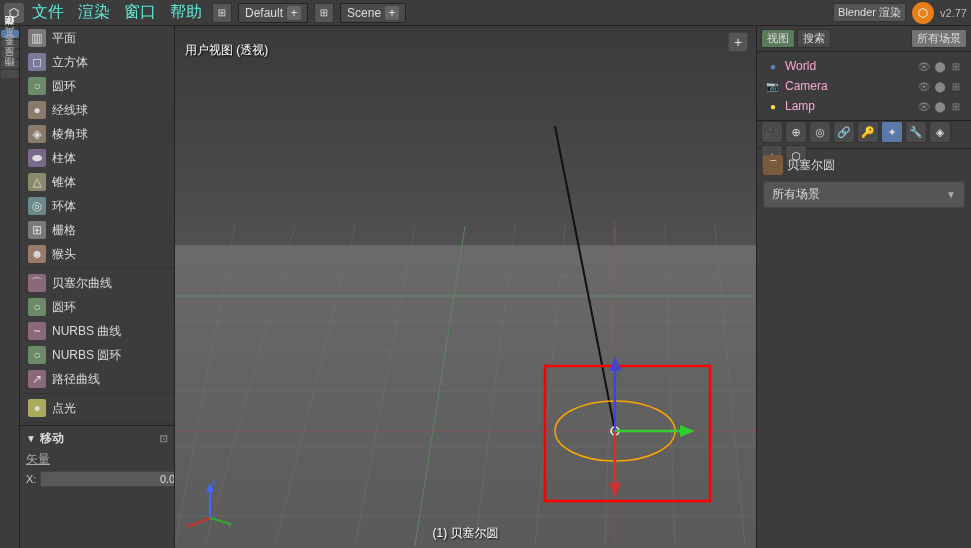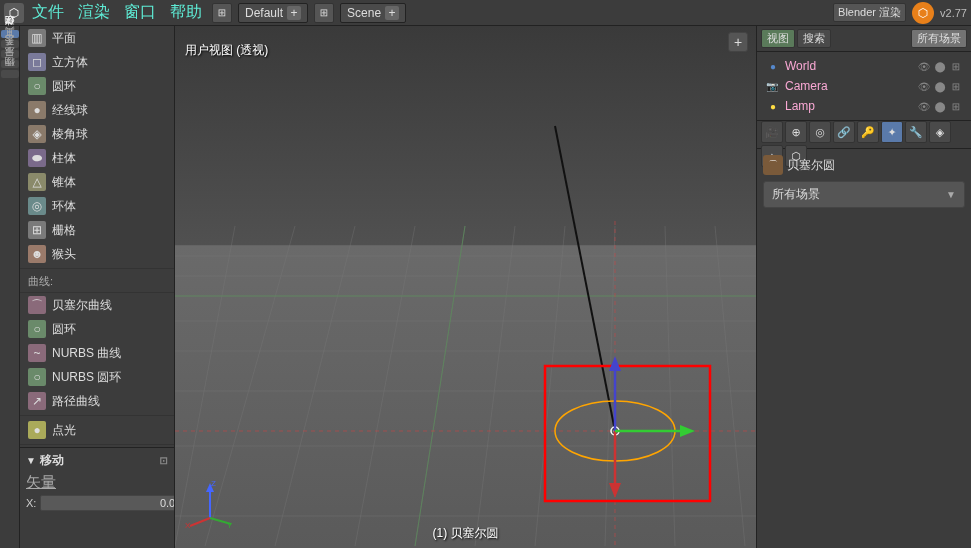--- a/index.html
+++ b/index.html
@@ -467,21 +467,20 @@
     <div class="sidebar-item">
       <div class="sidebar-icon icon-grid">⊞</div>
       <span>栅格</span>
     </div>
     <div class="sidebar-item">
       <div class="sidebar-icon icon-monkey">☻</div>
       <span>猴头</span>
     </div>
 
     <div class="sidebar-divider"></div>
-    <div class="sidebar-section-label">曲线:</div>
 
     <div class="sidebar-item">
       <div class="sidebar-icon icon-curve">⌒</div>
       <span>贝塞尔曲线</span>
     </div>
     <div class="sidebar-item">
       <div class="sidebar-icon icon-circle">○</div>
       <span>圆环</span>
     </div>
     <div class="sidebar-item">
@@ -504,21 +503,21 @@
     </div>
 
     <div class="sidebar-divider"></div>
 
     <div class="move-panel">
       <div class="move-panel-title">
         <span class="triangle">▼</span>
         <span>移动</span>
         <span style="margin-left:auto;font-size:10px;color:#888;">⊡</span>
       </div>
-      <div style="font-size:15px;color:#aaa;margin-bottom:3px;text-decoration:underline;">矢量</div>
+      <div style="font-size:12px;color:#aaa;margin-bottom:3px;text-decoration:underline;">矢量</div>
       <div class="move-panel-row">
         <span class="move-panel-label">X:</span>
         <input class="move-panel-input" type="text" value="0.000" style="">
 
       </div>
 
     </div>
   </div>
 
   <div class="viewport">

